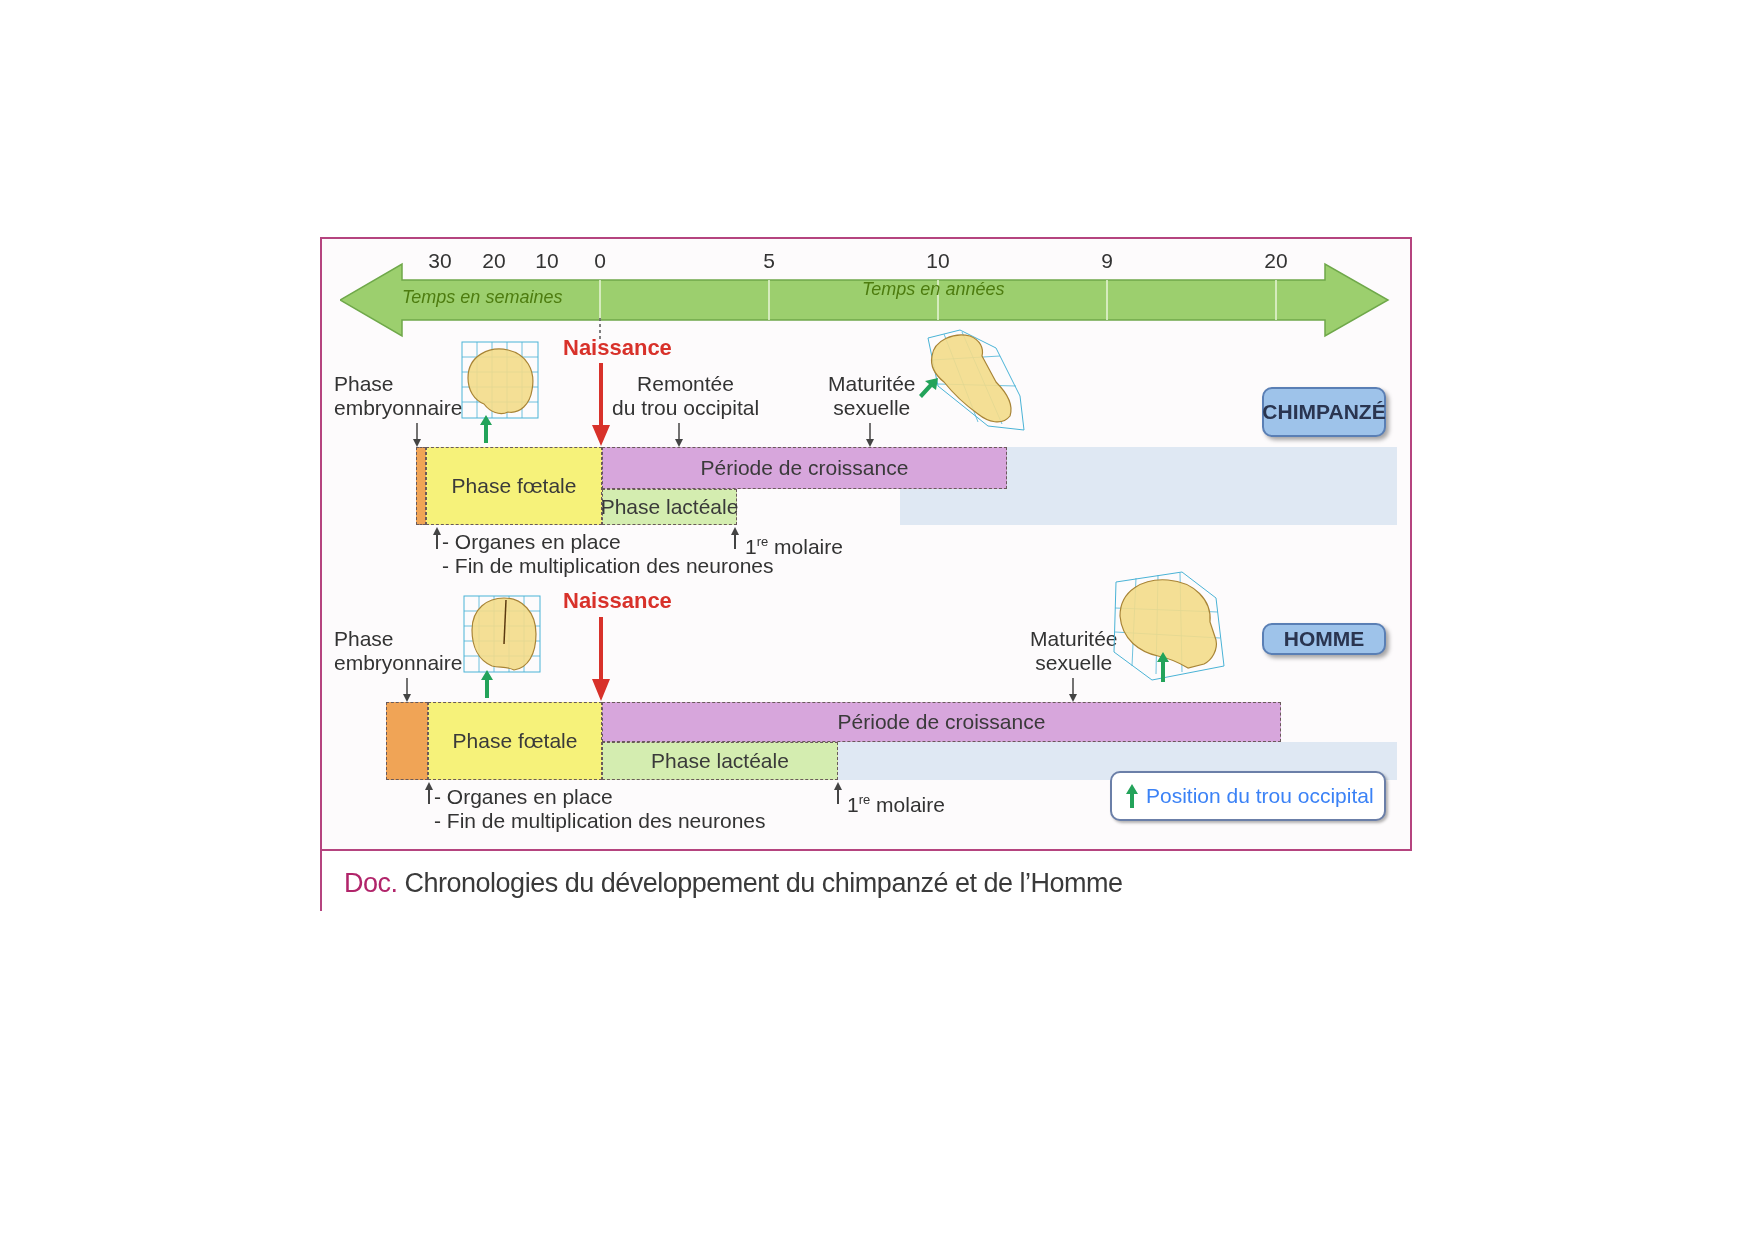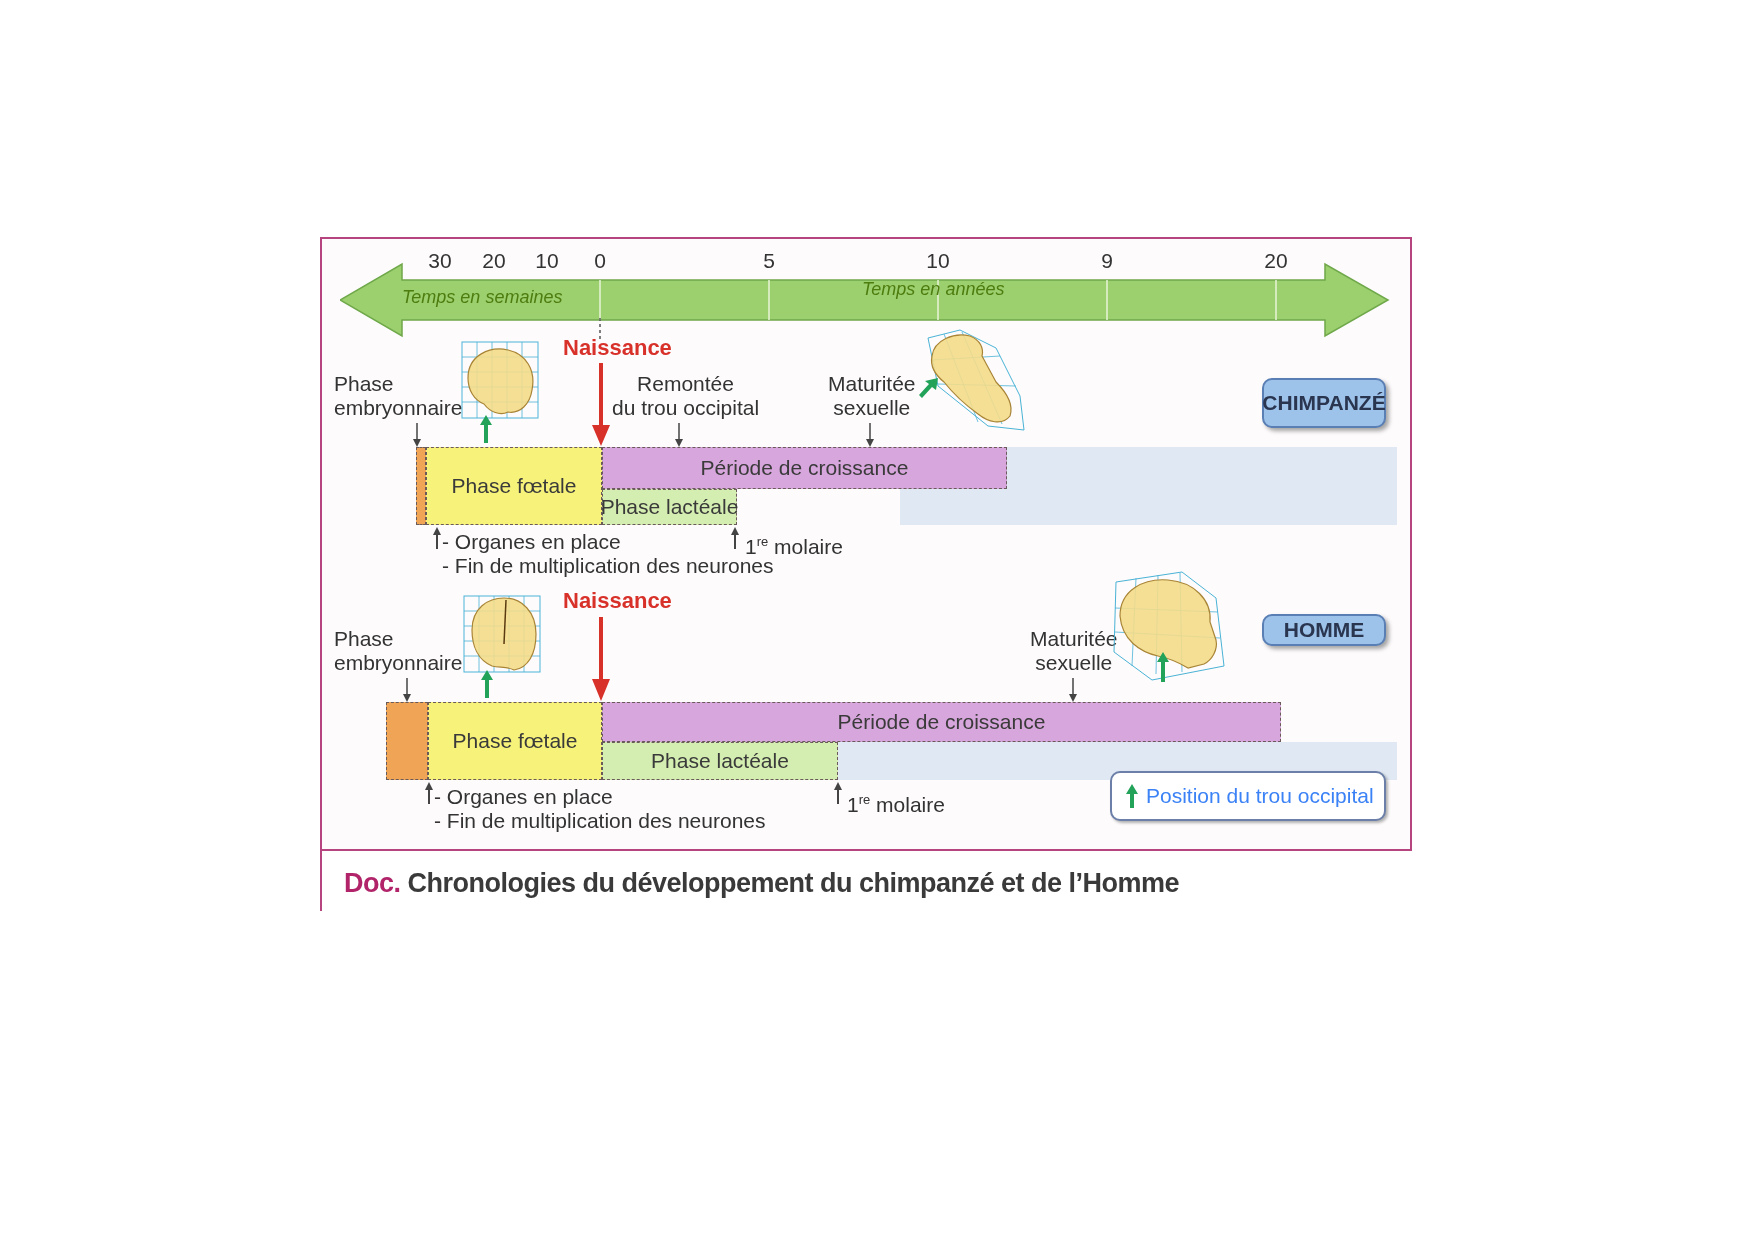--- a/index.html
+++ b/index.html
@@ -3,31 +3,31 @@
 <meta charset="utf-8">
 <style>
   html, body { margin:0; padding:0; background:#ffffff; }
   body { width:1754px; height:1240px; position:relative; overflow:hidden;
          font-family:"Liberation Sans", "DejaVu Sans", sans-serif; color:#2a2a2a; }
   .abs { position:absolute; }
   .frame { left:320px; top:237px; width:1088px; height:612px;
            border:2px solid #b5447f; border-bottom:none; background:#fdfbfc; }
   .frame-bottom { left:320px; top:849px; width:1090px; height:0; border-top:2px solid #b5447f; }
   .frame-left-ext { left:320px; top:849px; width:2px; height:62px; background:#b5447f; }
-  .caption { left:344px; top:868px; font-size:27px; font-weight:bold; letter-spacing:-0.5px; color:#3a3a3a; white-space:nowrap; }
+  .caption { left:344px; top:868px; font-size:27px; font-weight:normal; letter-spacing:-0.5px; color:#3a3a3a; white-space:nowrap; }
   .caption .doc { color:#b1246a; }
   .tick { font-size:21px; color:#333; transform:translateX(-50%); }
   .axis-label { font-size:18px; color:#4d7c0f; white-space:nowrap;font-style:italic; }
   .lbl { font-size:21px; color:#333; line-height:24px; white-space:nowrap; }
   .red { color:#d8312a; font-weight:bold; font-size:22px; }
   .bar { box-sizing:border-box; border:1.5px dashed #6a5a5a; }
   .bar-text { font-size:21px; color:#3a3a3a; display:flex; align-items:center; justify-content:center; white-space:nowrap; }
   .species { box-sizing:border-box; background:#9ec3ea; border:2px solid #5a7fb5; border-radius:10px;
              box-shadow:3px 3px 4px rgba(0,0,0,0.35); font-weight:bold; font-size:21px; color:#2a3550;
-             display:flex; align-items:center; justify-content:center; }
+             display:flex; align-items:center; justify-content:center;margin-top:9px; }
   .legend { box-sizing:border-box; border:2px solid #6b7fa8; border-radius:10px; background:#fff;
             box-shadow:2px 2px 3px rgba(0,0,0,0.3); font-size:21px; color:#3b82f6;
             display:flex; align-items:center; padding-left:14px; white-space:nowrap; }
   sup { font-size:13px; }
 </style>
 </head>
 <body>
 
 <div class="abs frame"></div>
 <div class="abs frame-bottom"></div>

